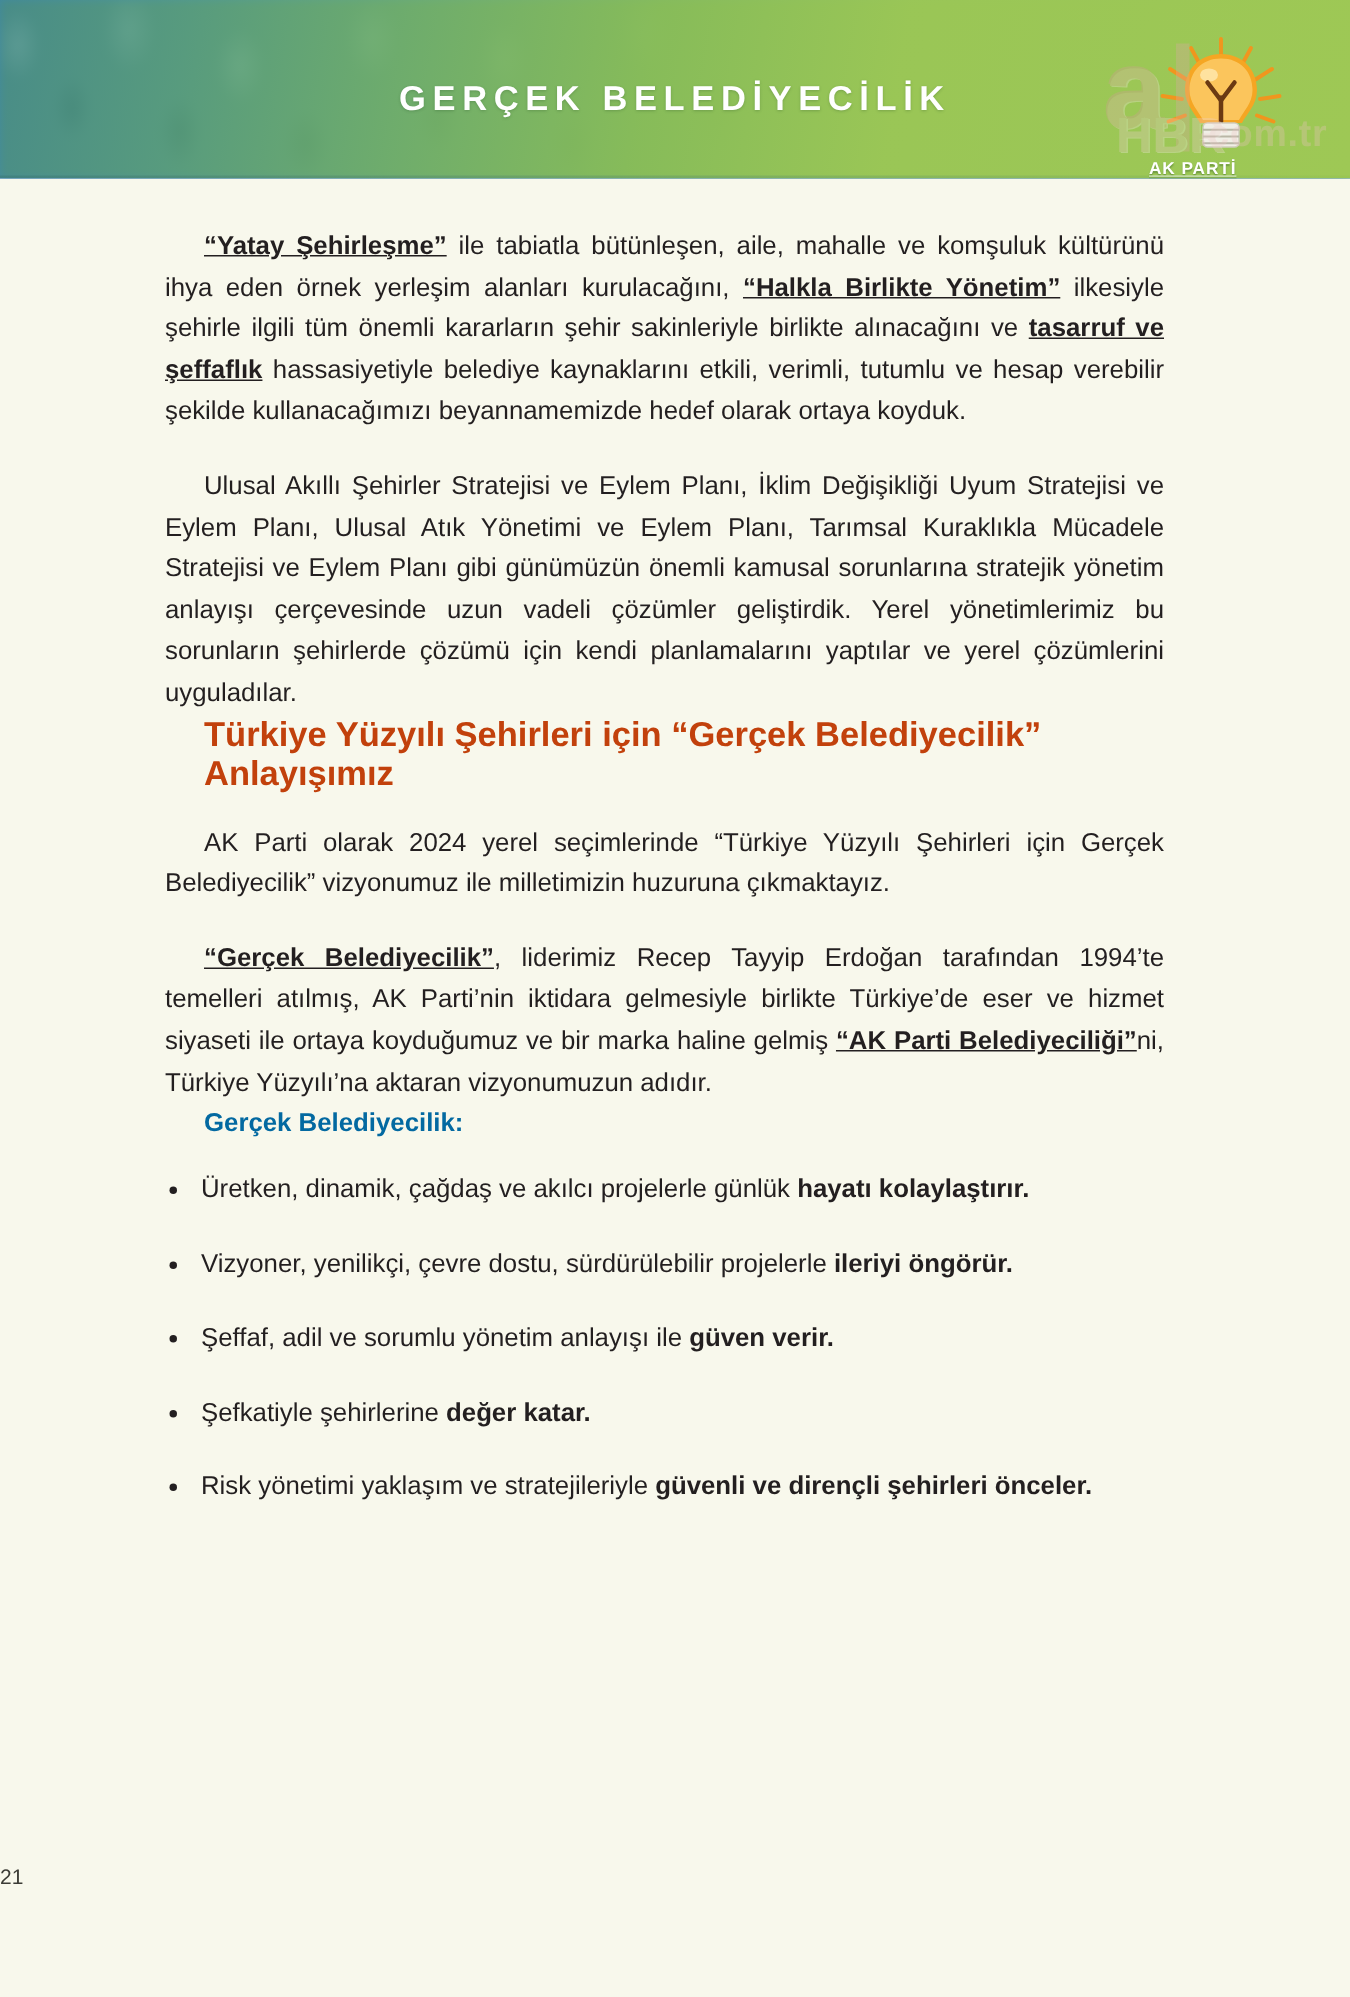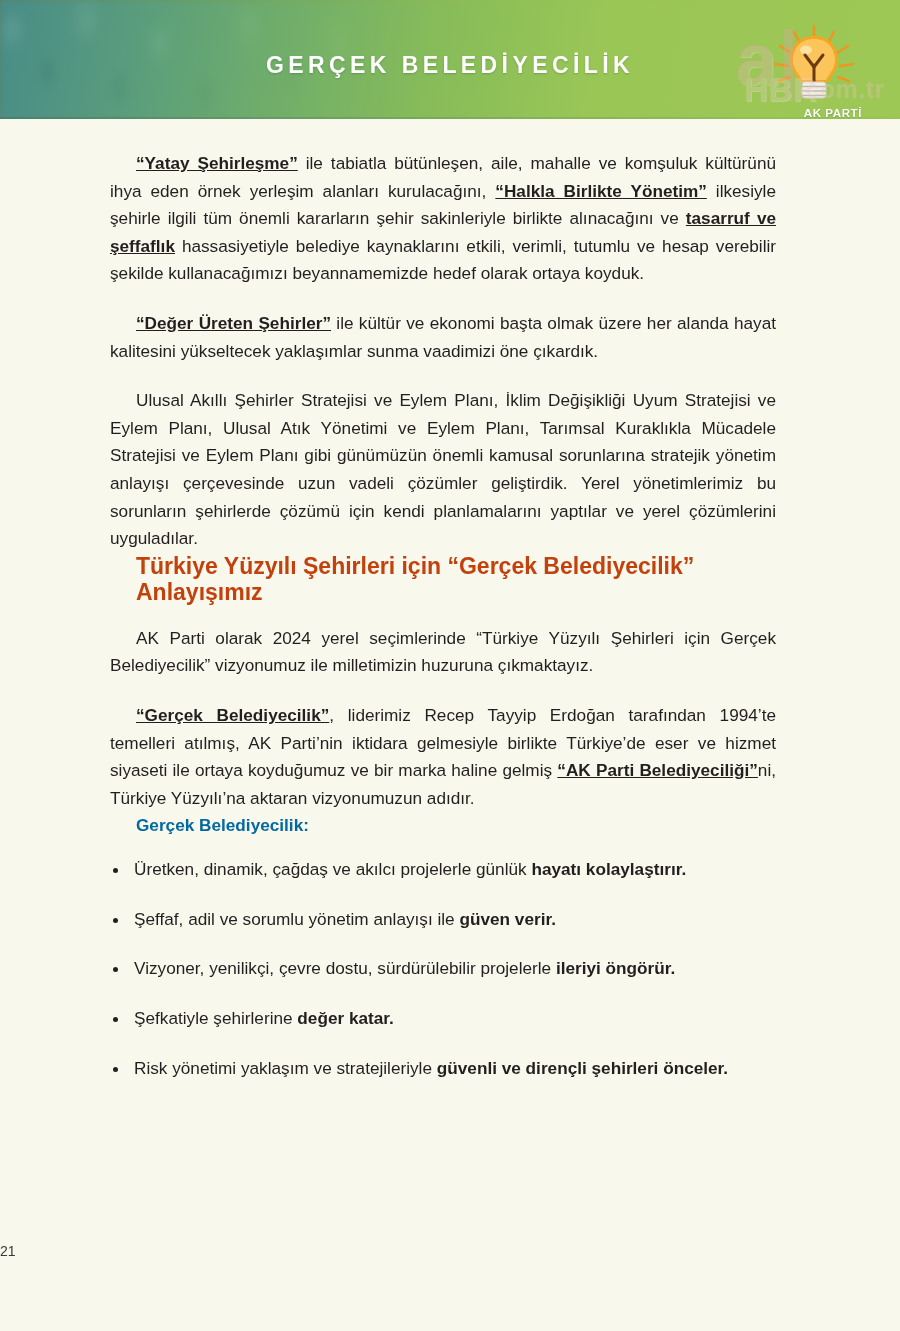--- a/index.html
+++ b/index.html
@@ -15,21 +15,21 @@
     overflow: hidden;
     position: relative;
   }
 
   
   .banner {
     position: relative;
     width: 900px;
     height: 119px;
     overflow: hidden;
-    background: #a16207;
+    background: #3b82f6;
   }
   
   .banner-photo {
     position: absolute;
     inset: 0;
     background-color: #5e8f86;
     background-image:
       radial-gradient(ellipse 22px 34px at 12px 30px, rgba(235,245,240,.55), rgba(0,0,0,0) 70%),
       radial-gradient(ellipse 18px 30px at 48px 72px, rgba(20,60,60,.45), rgba(0,0,0,0) 70%),
       radial-gradient(ellipse 26px 40px at 86px 20px, rgba(225,240,235,.45), rgba(0,0,0,0) 70%),
@@ -81,26 +81,27 @@
     right: 38px;
     top: 22px;
     width: 96px;
     height: 96px;
   }
   .logo svg { display: block; width: 96px; height: 96px; }
   .logo-caption {
     position: absolute;
     left: 0; right: 0;
     bottom: -1px;
-    text-align: right;
+    text-align: left;
     color: #ffffff;
     font-size: 11.5px;
     font-weight: bold;
     letter-spacing: .6px;
     text-shadow: 0 1px 1px rgba(50,90,40,.45);
+    text-decoration: underline;
   }
 
   
   .page {
     position: relative;
     padding: 0;
   }
   .content {
     position: absolute;
     left: 110px;
@@ -261,37 +262,36 @@
       <div class="logo-caption">AK PARTİ</div>
     </div>
 
     <div class="banner-bottom-line"></div>
   </div>
 
   <div class="content">
 
     <div>
       <p class="para"><b>“Yatay Şehirleşme”</b><span> ile tabiatla bütünleşen, aile, mahalle ve komşuluk kültürünü ihya eden örnek yerleşim alanları kurulacağını, </span><b>“Halkla Birlikte Yönetim”</b><span> ilkesiyle şehirle ilgili tüm önemli kararların şehir sakinleriyle birlikte alınacağını ve </span><b>tasarruf ve şeffaflık</b><span> hassasiyetiyle belediye kaynaklarını etkili, verimli, tutumlu ve hesap verebilir şekilde kullanacağımızı beyannamemizde hedef olarak ortaya koyduk.</span></p>
-      <p class="para"><b>“Değer Üreten Şehirler”</b><span> ile kültür ve ekonomi başta olmak üzere her alanda hayat kalitesini yükseltecek yaklaşımlar sunma vaadimizi öne çıkardık.</span></p>
       <p class="para"><span>Ulusal Akıllı Şehirler Stratejisi ve Eylem Planı, İklim Değişikliği Uyum Stratejisi ve Eylem Planı, Ulusal Atık Yönetimi ve Eylem Planı, Tarımsal Kuraklıkla Mücadele Stratejisi ve Eylem Planı gibi günümüzün önemli kamusal sorunlarına stratejik yönetim anlayışı çerçevesinde uzun vadeli çözümler geliştirdik. Yerel yönetimlerimiz bu sorunların şehirlerde çözümü için kendi planlamalarını yaptılar ve yerel çözümlerini uyguladılar.</span></p>
     </div>
 
     <h2 class="section-heading">Türkiye Yüzyılı Şehirleri için “Gerçek Belediyecilik” Anlayışımız</h2>
 
     <div>
       <p class="para"><span>AK Parti olarak 2024 yerel seçimlerinde “Türkiye Yüzyılı Şehirleri için Gerçek Belediyecilik” vizyonumuz ile milletimizin huzuruna çıkmaktayız.</span></p>
       <p class="para"><b>“Gerçek Belediyecilik”</b><span>, liderimiz Recep Tayyip Erdoğan tarafından 1994’te temelleri atılmış, AK Parti’nin iktidara gelmesiyle birlikte Türkiye’de eser ve hizmet siyaseti ile ortaya koyduğumuz ve bir marka haline gelmiş </span><b>“AK Parti Belediyeciliği”</b><span>ni, Türkiye Yüzyılı’na aktaran vizyonumuzun adıdır.</span></p>
     </div>
 
     <h3 class="list-heading">Gerçek Belediyecilik:</h3>
 
     <ul class="bullets">
       <li><span>Üretken, dinamik, çağdaş ve akılcı projelerle günlük </span><b>hayatı kolaylaştırır.</b></li>
+      <li><span>Vizyoner, yenilikçi, çevre dostu, sürdürülebilir projelerle </span><b>ileriyi öngörür.</b></li>
       <li><span>Şeffaf, adil ve sorumlu yönetim anlayışı ile </span><b>güven verir.</b></li>
-      <li><span>Vizyoner, yenilikçi, çevre dostu, sürdürülebilir projelerle </span><b>ileriyi öngörür.</b></li>
       <li><span>Şefkatiyle şehirlerine </span><b>değer katar.</b></li>
       <li><span>Risk yönetimi yaklaşım ve stratejileriyle </span><b>güvenli ve dirençli şehirleri önceler.</b></li>
     </ul>
 
   </div>
 
   <div class="page-number">21</div>
 
   <div class="watermark">
     <div class="wm-bar"></div>

